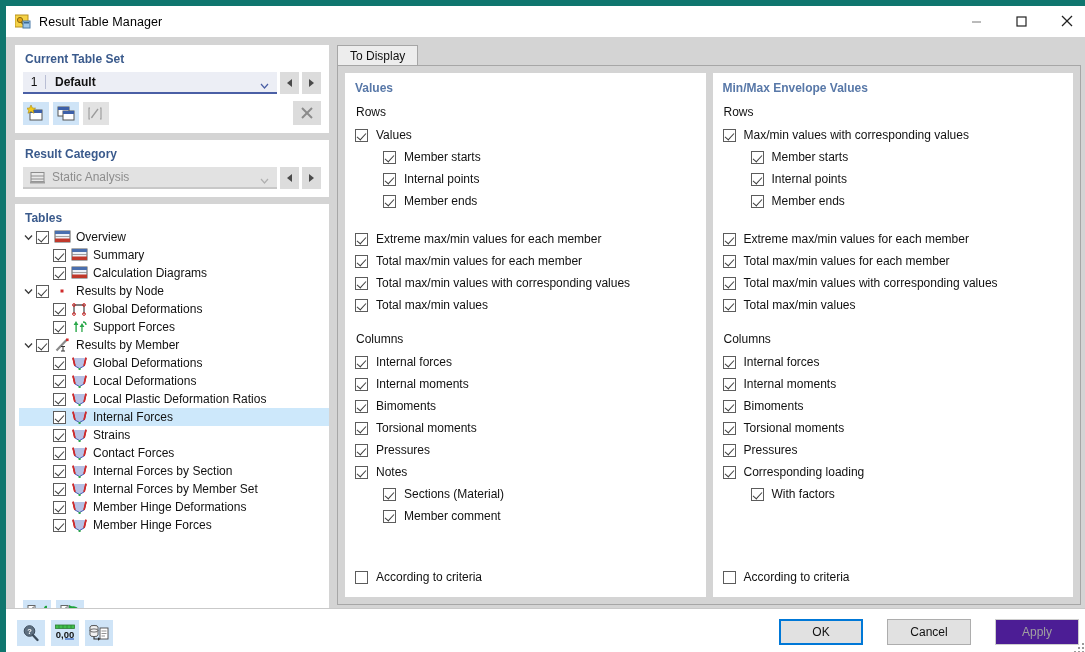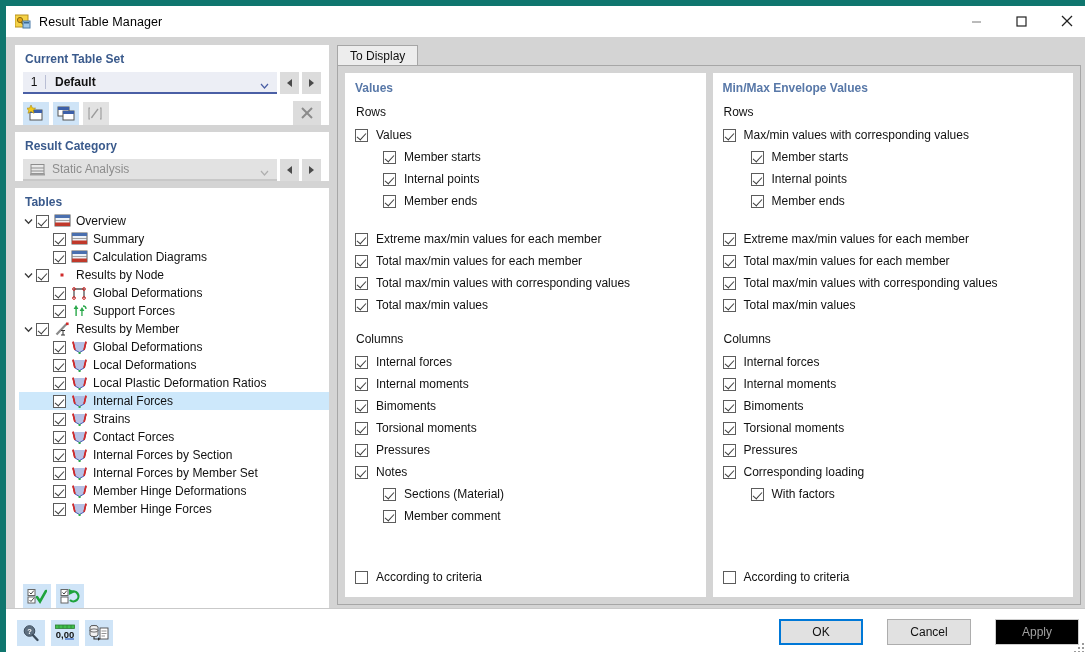--- a/index.html
+++ b/index.html
@@ -47,21 +47,21 @@
     background: #d4d4d4;
   }
 
   
   #left-col {
     position: absolute; left: 9px; top: 8px;
     width: 314px;
   }
   .grp {
     background: #ffffff;
-    padding: 6px 8px 0 8px;
+    padding: 6px 8px 8px 8px;
     margin-bottom: 7px;
   }
   .grp-title {
     color: #3a5a8c; font-weight: bold; font-size: 12px;
     margin: 1px 0 6px 2px;
   }
 
   
   .combo-row { display: flex; align-items: stretch; height: 22px; }
   .combo {
@@ -183,21 +183,21 @@
     width: 28px; height: 26px; background: #cfe4f7; margin-right: 6px;
     display: flex; align-items: center; justify-content: center;
   }
   #footer-buttons { position: absolute; right: 10px; top: 10px; display: flex; }
   .dlgbtn {
     width: 84px; height: 26px; margin-left: 24px;
     display: flex; align-items: center; justify-content: center;
     font-size: 12px; background: #e1e1e1; border: 1px solid #adadad; color: #111;
   }
   .dlgbtn.primary { border: 2px solid #0078d7; background: #e1e1e1; }
-  .dlgbtn.disabled { color: #a0a0a0; background: #000000; border: 1px solid #cdcdcd; justify-content: center; }
+  .dlgbtn.disabled { color: #a0a0a0; background: #4c1d95; border: 1px solid #cdcdcd; justify-content: center; }
   #grip { position: absolute; right: 3px; bottom: 3px; width: 12px; height: 12px; }
   .gd { position: absolute; width: 2px; height: 2px; background: #9a9a9a; }
 </style>
 </head>
 <body>
 
 <div id="window">
 
   <div id="titlebar">
     <div id="title-icon">

